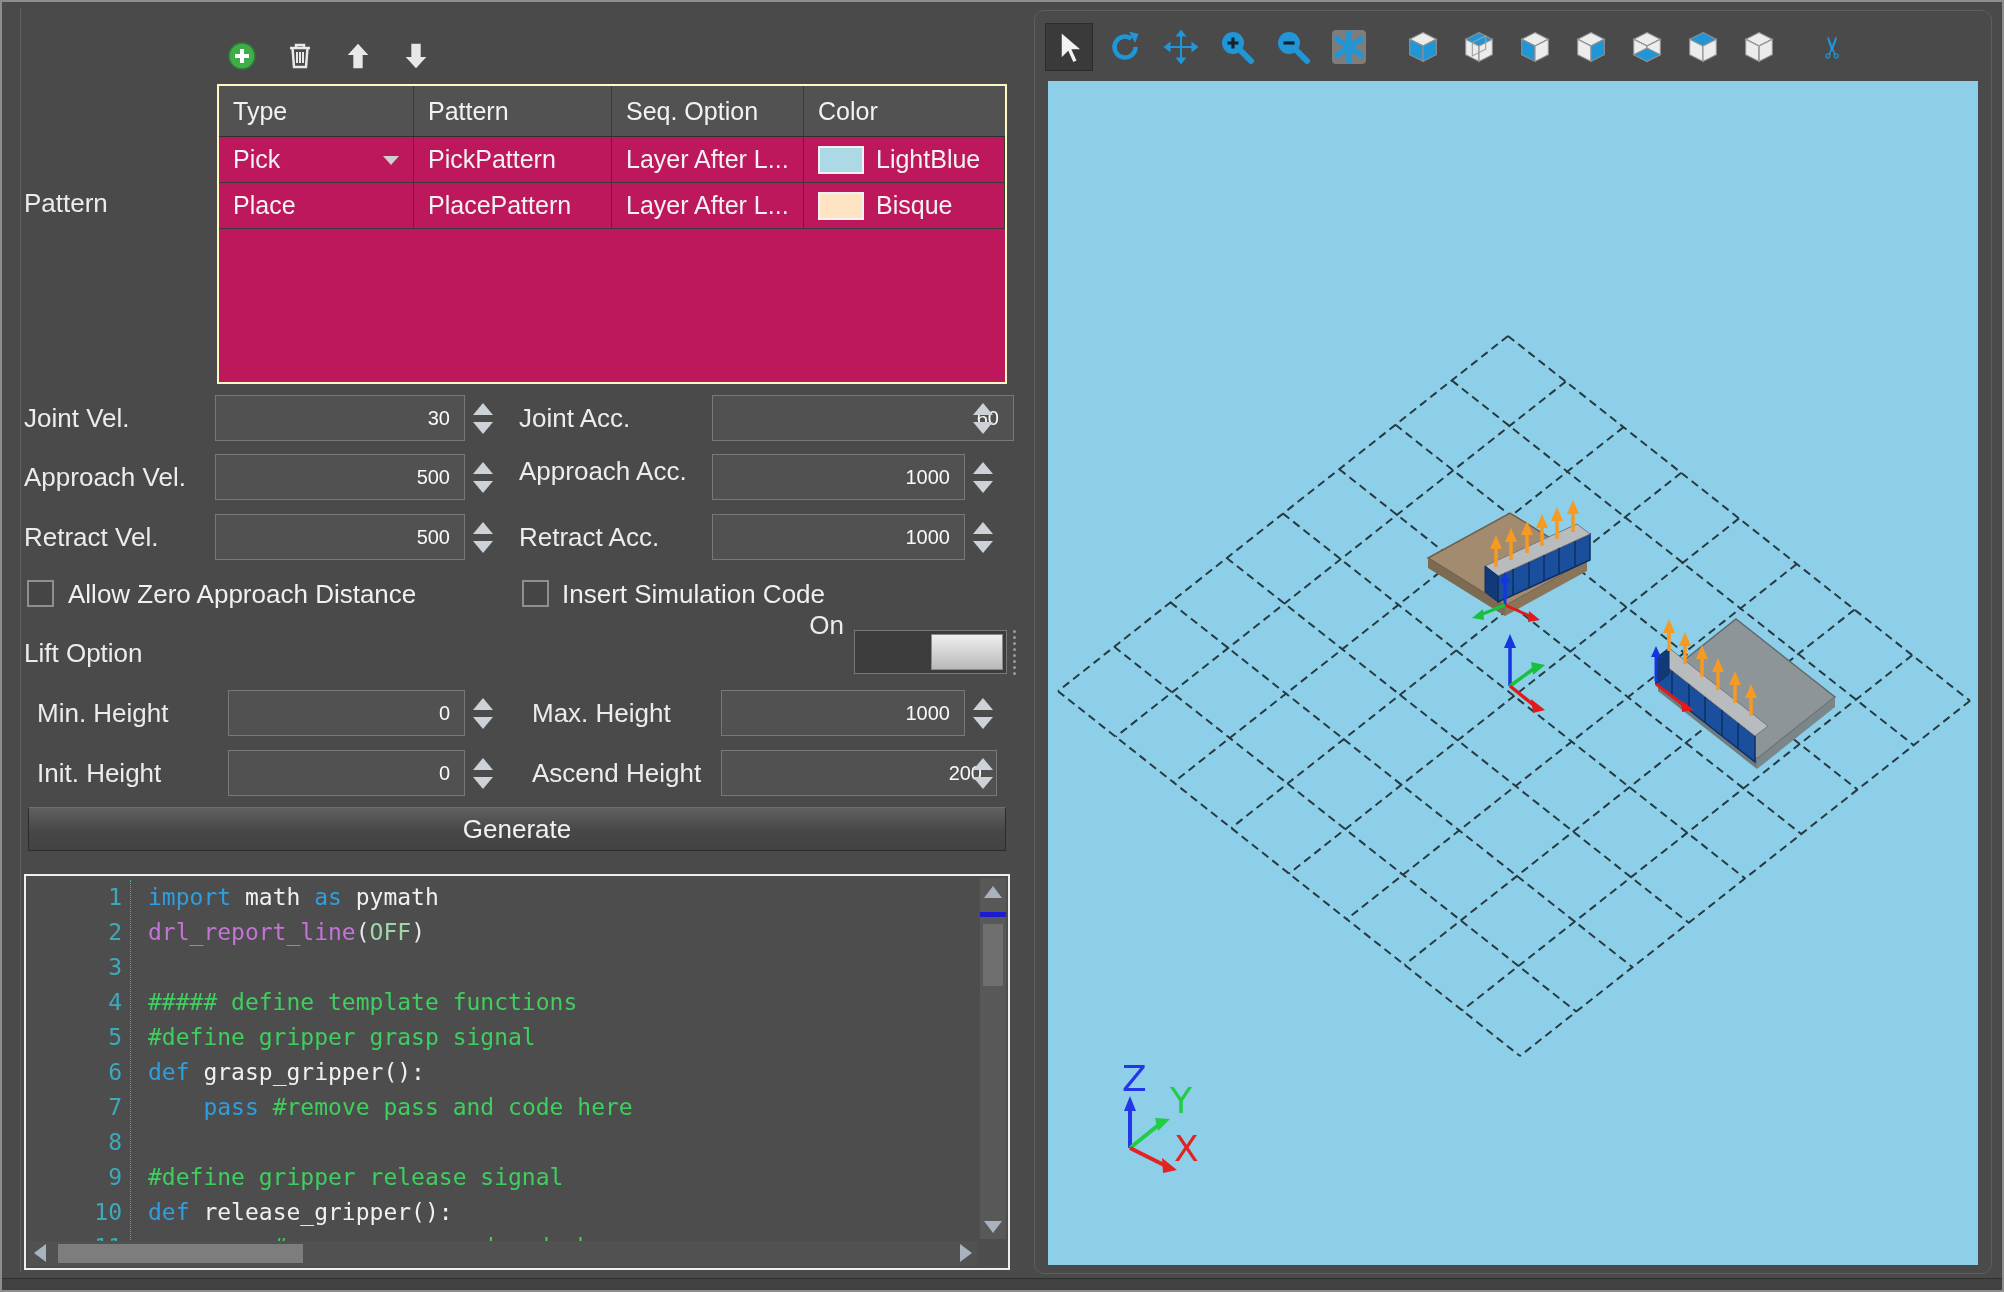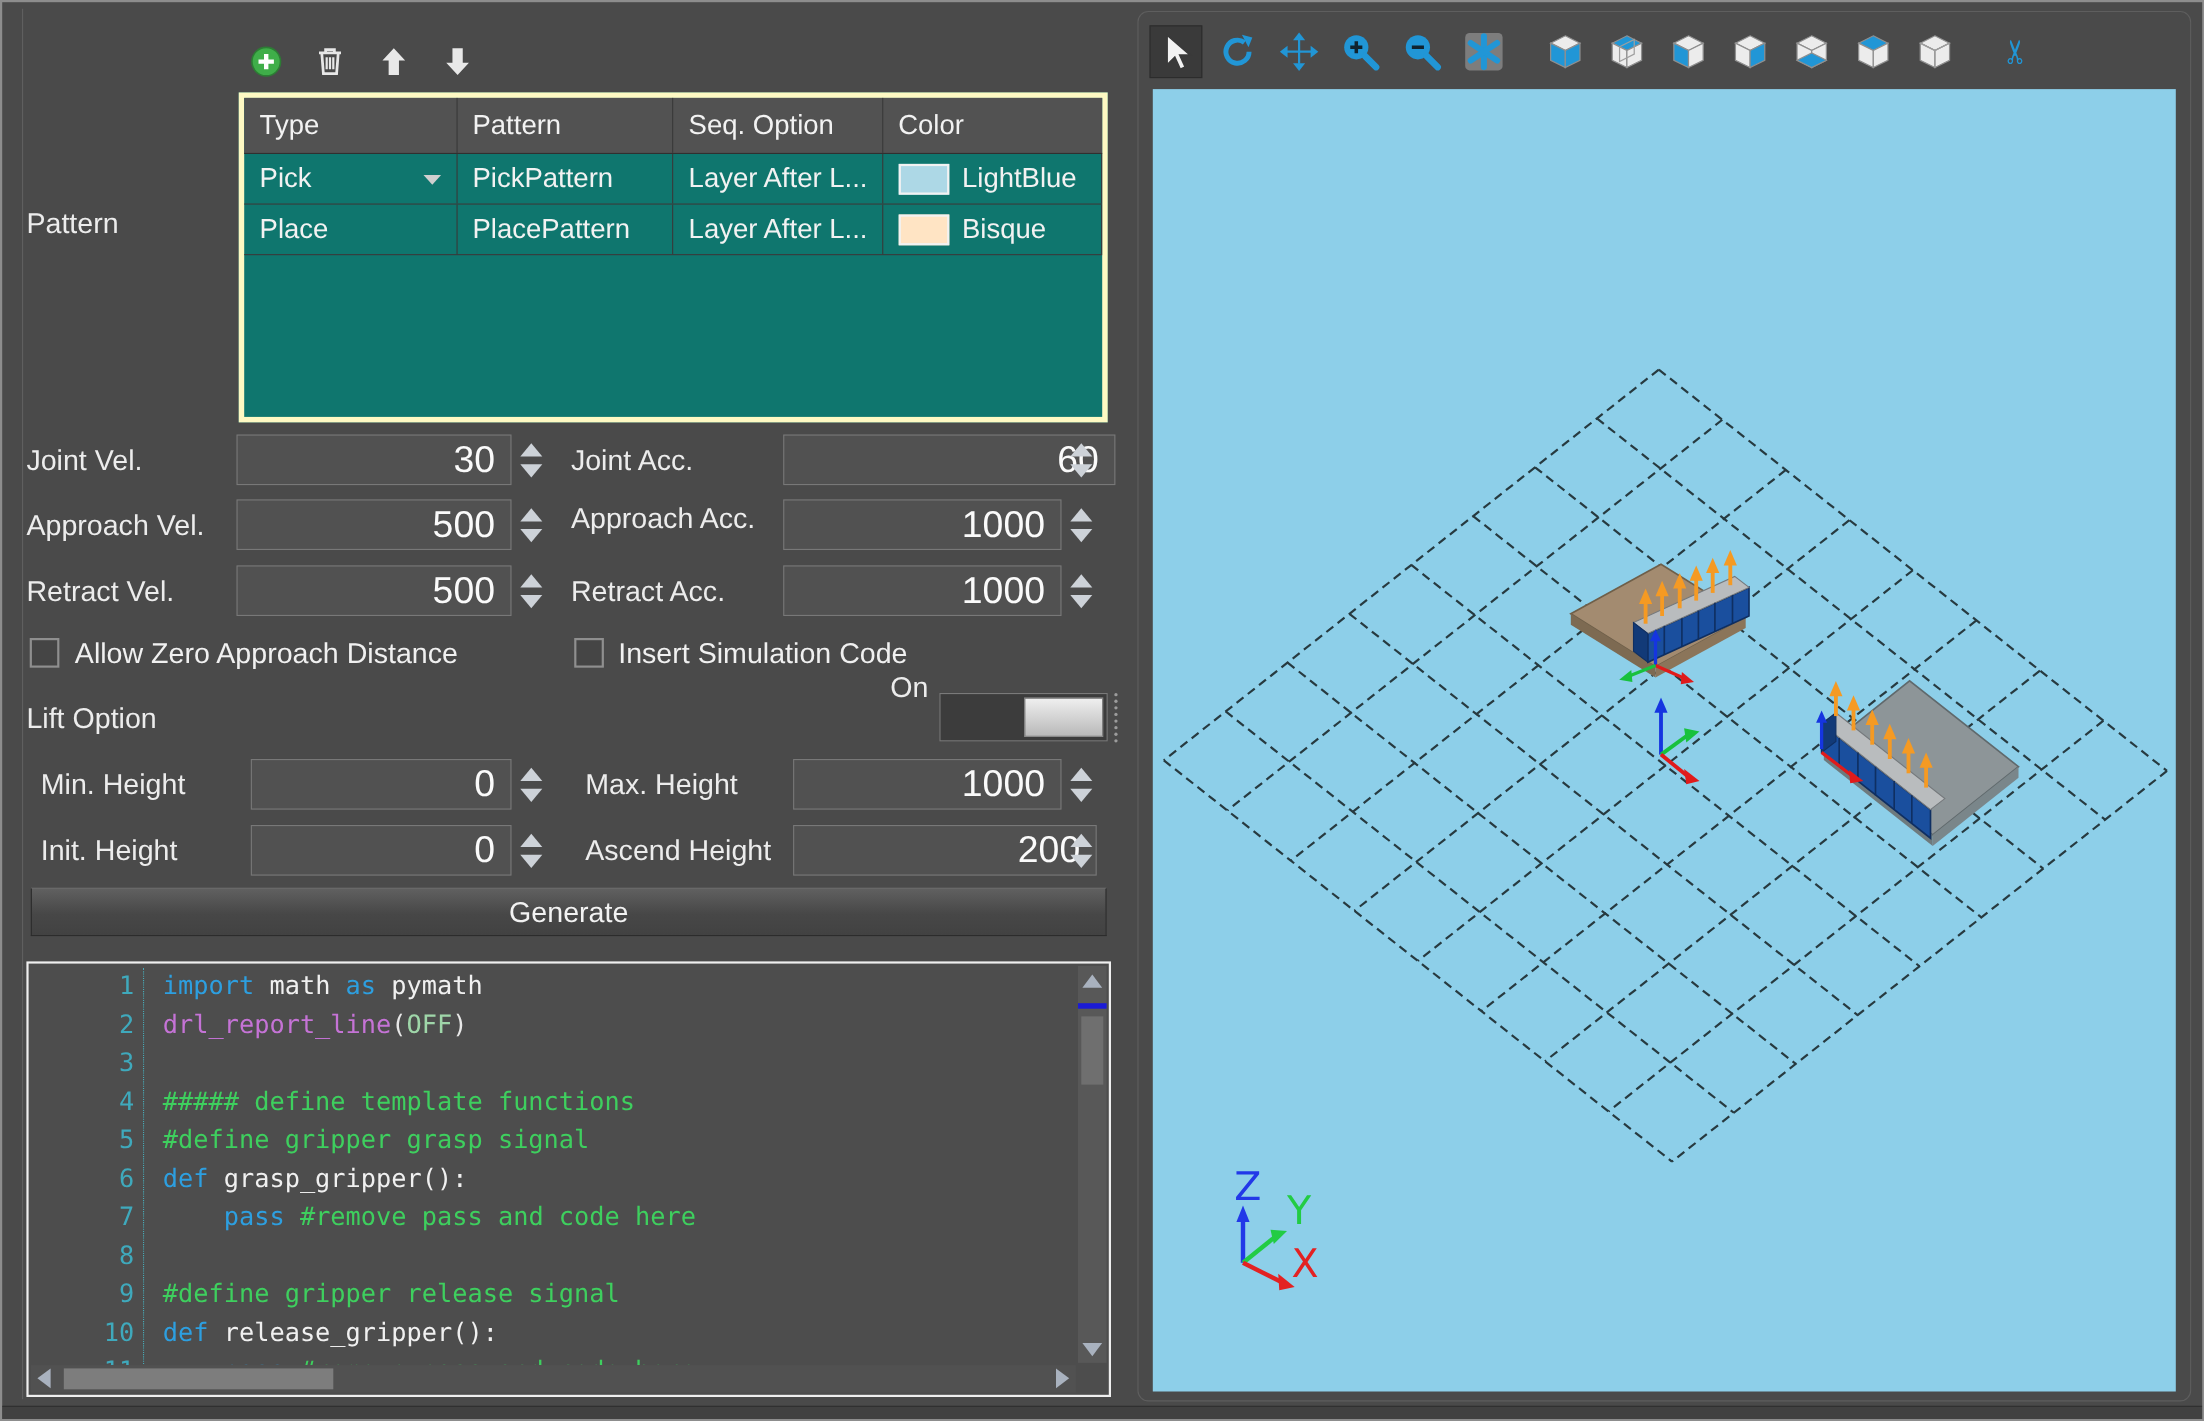--- a/index.html
+++ b/index.html
@@ -6,33 +6,33 @@
   .app{position:relative;width:2004px;height:1292px;background:#4a4a4a;overflow:hidden;
        border:2px solid #8d8d8d;box-sizing:border-box;font-family:"Liberation Sans",sans-serif;color:#ececec;}
   .lbl{position:absolute;color:#ececec;font-size:26px;line-height:46px;white-space:nowrap;}
   .panel-edge{position:absolute;left:18px;top:6px;width:1px;height:1264px;background:#5f5f5f;}
 
   
   .ltool{position:absolute;top:36px;left:222px;display:flex;gap:22px;}
   .ltool .ibtn{width:36px;height:36px;display:flex;align-items:center;justify-content:center;cursor:pointer;}
 
   
-  .ptable{position:absolute;left:215px;top:82px;width:790px;height:300px;background:#0f766e;border:5px solid #fef9c3;box-sizing:border-box;}
+  .ptable{position:absolute;left:215px;top:82px;width:790px;height:300px;background:#be185d;border:2px solid #fef9c3;box-sizing:border-box;}
   .thead{display:flex;height:50px;border-bottom:1px solid #303030;background:#525252;}
   .thcell{font-size:25px;line-height:50px;padding-left:14px;box-sizing:border-box;border-right:1px solid #393939;color:#f2f2f2;}
   .c-type{width:195px;}.c-pattern{width:198px;}.c-seq{width:192px;}.c-color{width:201px;border-right:none;}
   .trow{display:flex;height:45px;border-bottom:1px solid #3a3a3a;}
   .tcell{font-size:25px;line-height:45px;padding-left:14px;box-sizing:border-box;border-right:1px solid #393939;
          color:#f2f2f2;position:relative;display:flex;align-items:center;white-space:nowrap;overflow:hidden;}
   .dd-caret{position:absolute;right:14px;top:19px;width:0;height:0;border-left:8px solid transparent;border-right:8px solid transparent;border-top:9px solid #cfcfcf;}
   .swatch{display:inline-block;width:46px;height:28px;border:2px solid #f2f2f2;margin-right:12px;box-sizing:border-box;flex:0 0 auto;}
 
   
   .numfield{position:absolute;height:46px;background:#515151;border:1px solid #787878;box-sizing:border-box;
-            font-size:34px;color:#fafafa;display:flex;align-items:center;justify-content:flex-end;padding-right:14px;cursor:text;}
+            font-size:20px;color:#fafafa;display:flex;align-items:center;justify-content:flex-end;padding-right:14px;cursor:text;}
   .spin{position:absolute;width:26px;height:46px;display:flex;flex-direction:column;justify-content:center;gap:7px;align-items:center;cursor:pointer;}
   .tri-up{width:0;height:0;border-left:10px solid transparent;border-right:10px solid transparent;border-bottom:12px solid #cdd2d8;}
   .tri-down{width:0;height:0;border-left:10px solid transparent;border-right:10px solid transparent;border-top:12px solid #cdd2d8;}
 
   
   .chk{position:absolute;width:27px;height:27px;background:#454545;border:2px solid #8f8f8f;box-sizing:border-box;cursor:pointer;}
   .chklbl{position:absolute;font-size:26px;line-height:30px;color:#f0f0f0;white-space:nowrap;}
   .toggle{position:absolute;left:852px;top:628px;width:153px;height:44px;background:#3c3c3c;border:1px solid #7a7a7a;box-sizing:border-box;cursor:pointer;}
   .knob{position:absolute;right:3px;top:3px;width:72px;height:36px;background:linear-gradient(#efefef,#b9b9b9);border:1px solid #8a8a8a;box-sizing:border-box;}
   .grip{position:absolute;left:1011px;top:628px;display:flex;flex-direction:column;gap:3px;cursor:col-resize;}

